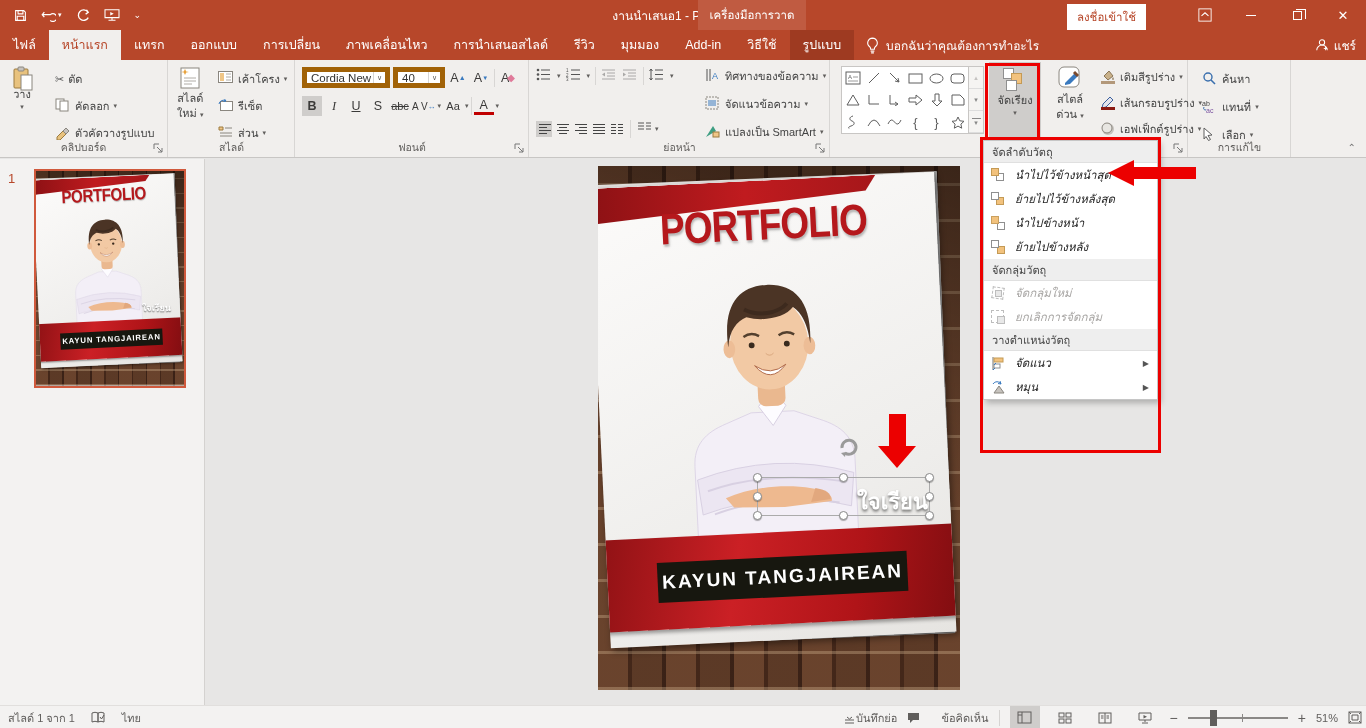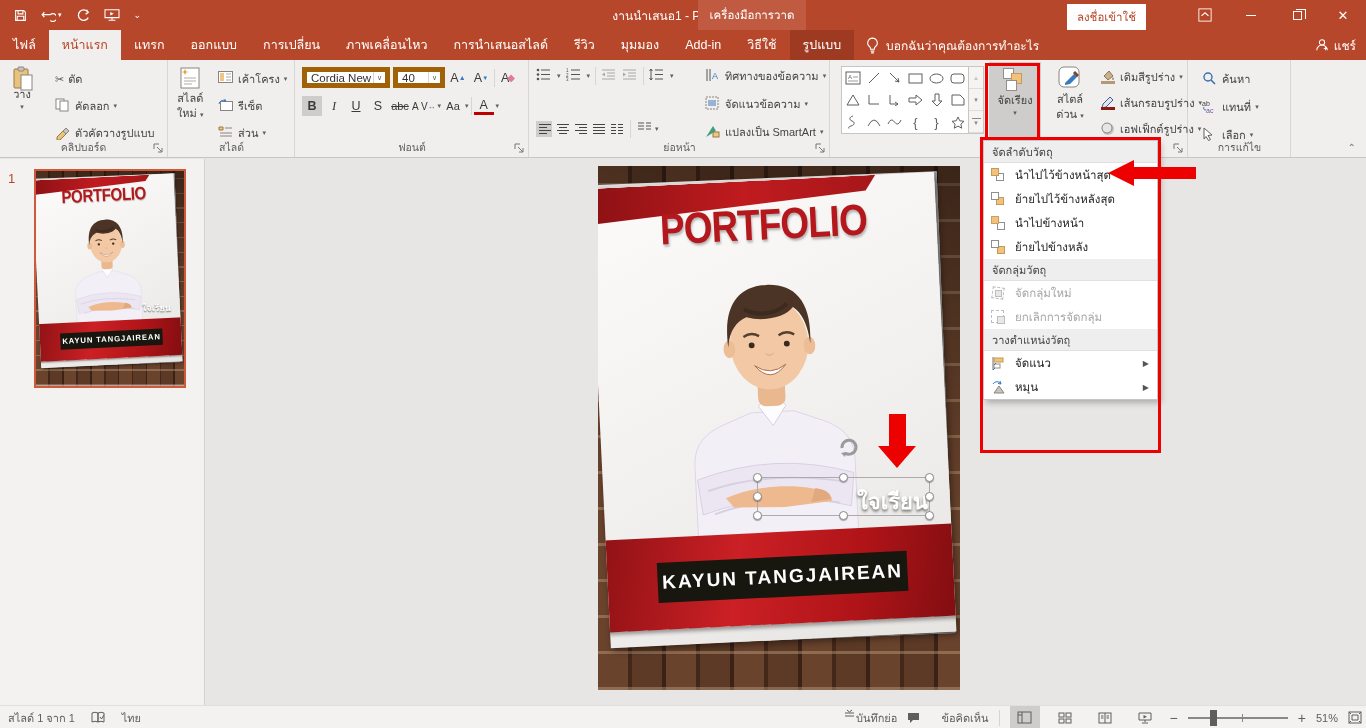--- a/index.html
+++ b/index.html
@@ -45,21 +45,21 @@
   .icon20 { width:20px; height:20px; flex:none; }
   .shape-cell { width:20px; height:20px; display:flex; align-items:center; justify-content:center; }
   .shapes-box { position:absolute; left:10px; top:6px; width:128px; height:68px; background:#fff; border:1px solid #c8c6c4; display:grid; grid-template-columns:repeat(6,1fr); align-items:center; justify-items:center; }
   .shapes-scroll { position:absolute; left:138px; top:6px; width:15px; height:68px; border:1px solid #c8c6c4; border-left:none; background:#f5f4f2; display:flex; flex-direction:column; }
   .shapes-scroll div { flex:1; display:flex; align-items:center; justify-content:center; font-size:7px; color:#888; border-bottom:1px solid #ddd; }
   .annot { position:absolute; border:3px solid #ec0000; pointer-events:none; z-index:60; }
 
   
   .menu { position:absolute; left:983px; top:140px; width:175px; background:#fff; border:1px solid #c6c6c6; box-shadow:3px 3px 6px rgba(0,0,0,.25); z-index:50; font-size:11.5px; color:#262626; }
   .menu-header { height:22px; background:#eeeeee; display:flex; align-items:center; padding-left:8px; font-size:11px; color:#444; border-bottom:1px solid #e0e0e0; }
-  .menu-item { height:24px; display:flex; align-items:center; gap:9px; padding:0 8px 0 7px; }
+  .menu-item { height:24px; display:flex; align-items:center; gap:9px; padding:0 8px 0 7px;font-style:italic; }
   .menu-item.disabled { color:#a9a7a5; }
   .menu-item .sub { margin-left:auto; font-size:8px; color:#555; }
   .mi { width:15px; height:15px; position:relative; flex:none; }
   .sq { position:absolute; width:8px; height:8px; background:#fff; border:1px solid #8f8f8f; }
   .sq.tan { background:#f2c27d; border-color:#c49a55; }
   .sq.dis { border-color:#bdbdbd; background:#e8e8e8; }
 
   
   .rarrow-left { position:absolute; z-index:70; }
   .rarrow-left .tail { position:absolute; left:26px; top:7px; width:62px; height:12px; background:#ec0000; }
@@ -810,21 +810,21 @@
       <span>สไลด์ 1 จาก 1</span>
       <span>
           <svg width="15" height="13" viewBox="0 0 15 13">
             <path d="M1 2q3-1.5 6 0v9q-3-1.5-6 0z M7 2q3-1.5 6 0v9q-3-1.5-6 0z" fill="none" stroke="#605e5c"></path>
             <path d="M9 6l1.5 2L13 4" fill="none" stroke="#605e5c"></path>
           </svg>
         </span>
       <span>ไทย</span>
     </div>
     <div class="sb-right">
-      <span style="display:flex;align-items:flex-start;gap:0">
+      <span style="display:flex;align-items:flex-end;gap:0">
         <svg width="13" height="11" viewBox="0 0 13 11">
             <path d="M2 4h9M2 7h9M4 1l2.5 2L9 1" fill="none" stroke="#605e5c"></path>
           </svg>
         <span>บันทึกย่อ</span>
       </span>
       <span style="display:flex;align-items:center;gap:21px">
         <svg width="13" height="12" viewBox="0 0 13 12">
             <path d="M1 1h11v7H6l-3 3V8H1z" fill="#605e5c"></path>
           </svg>
         <span>ข้อคิดเห็น</span>

